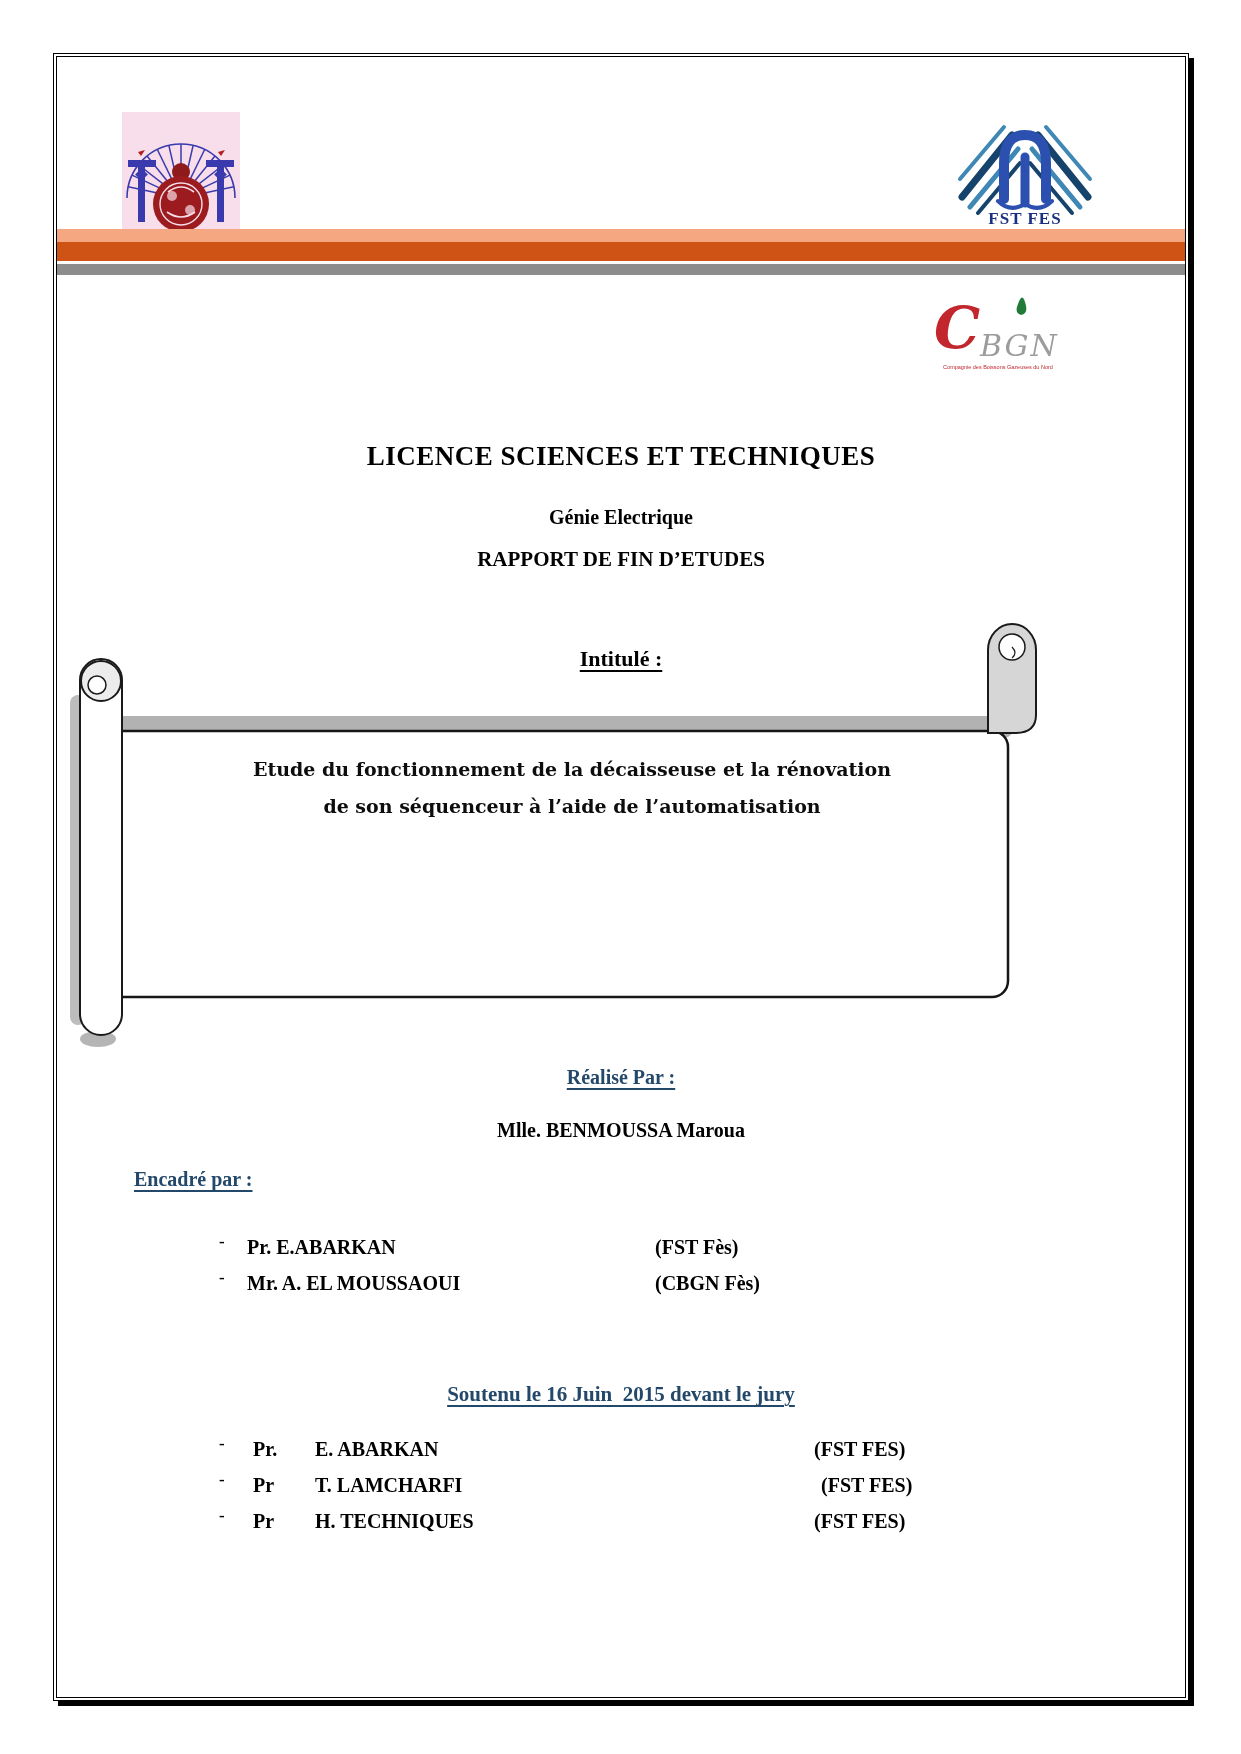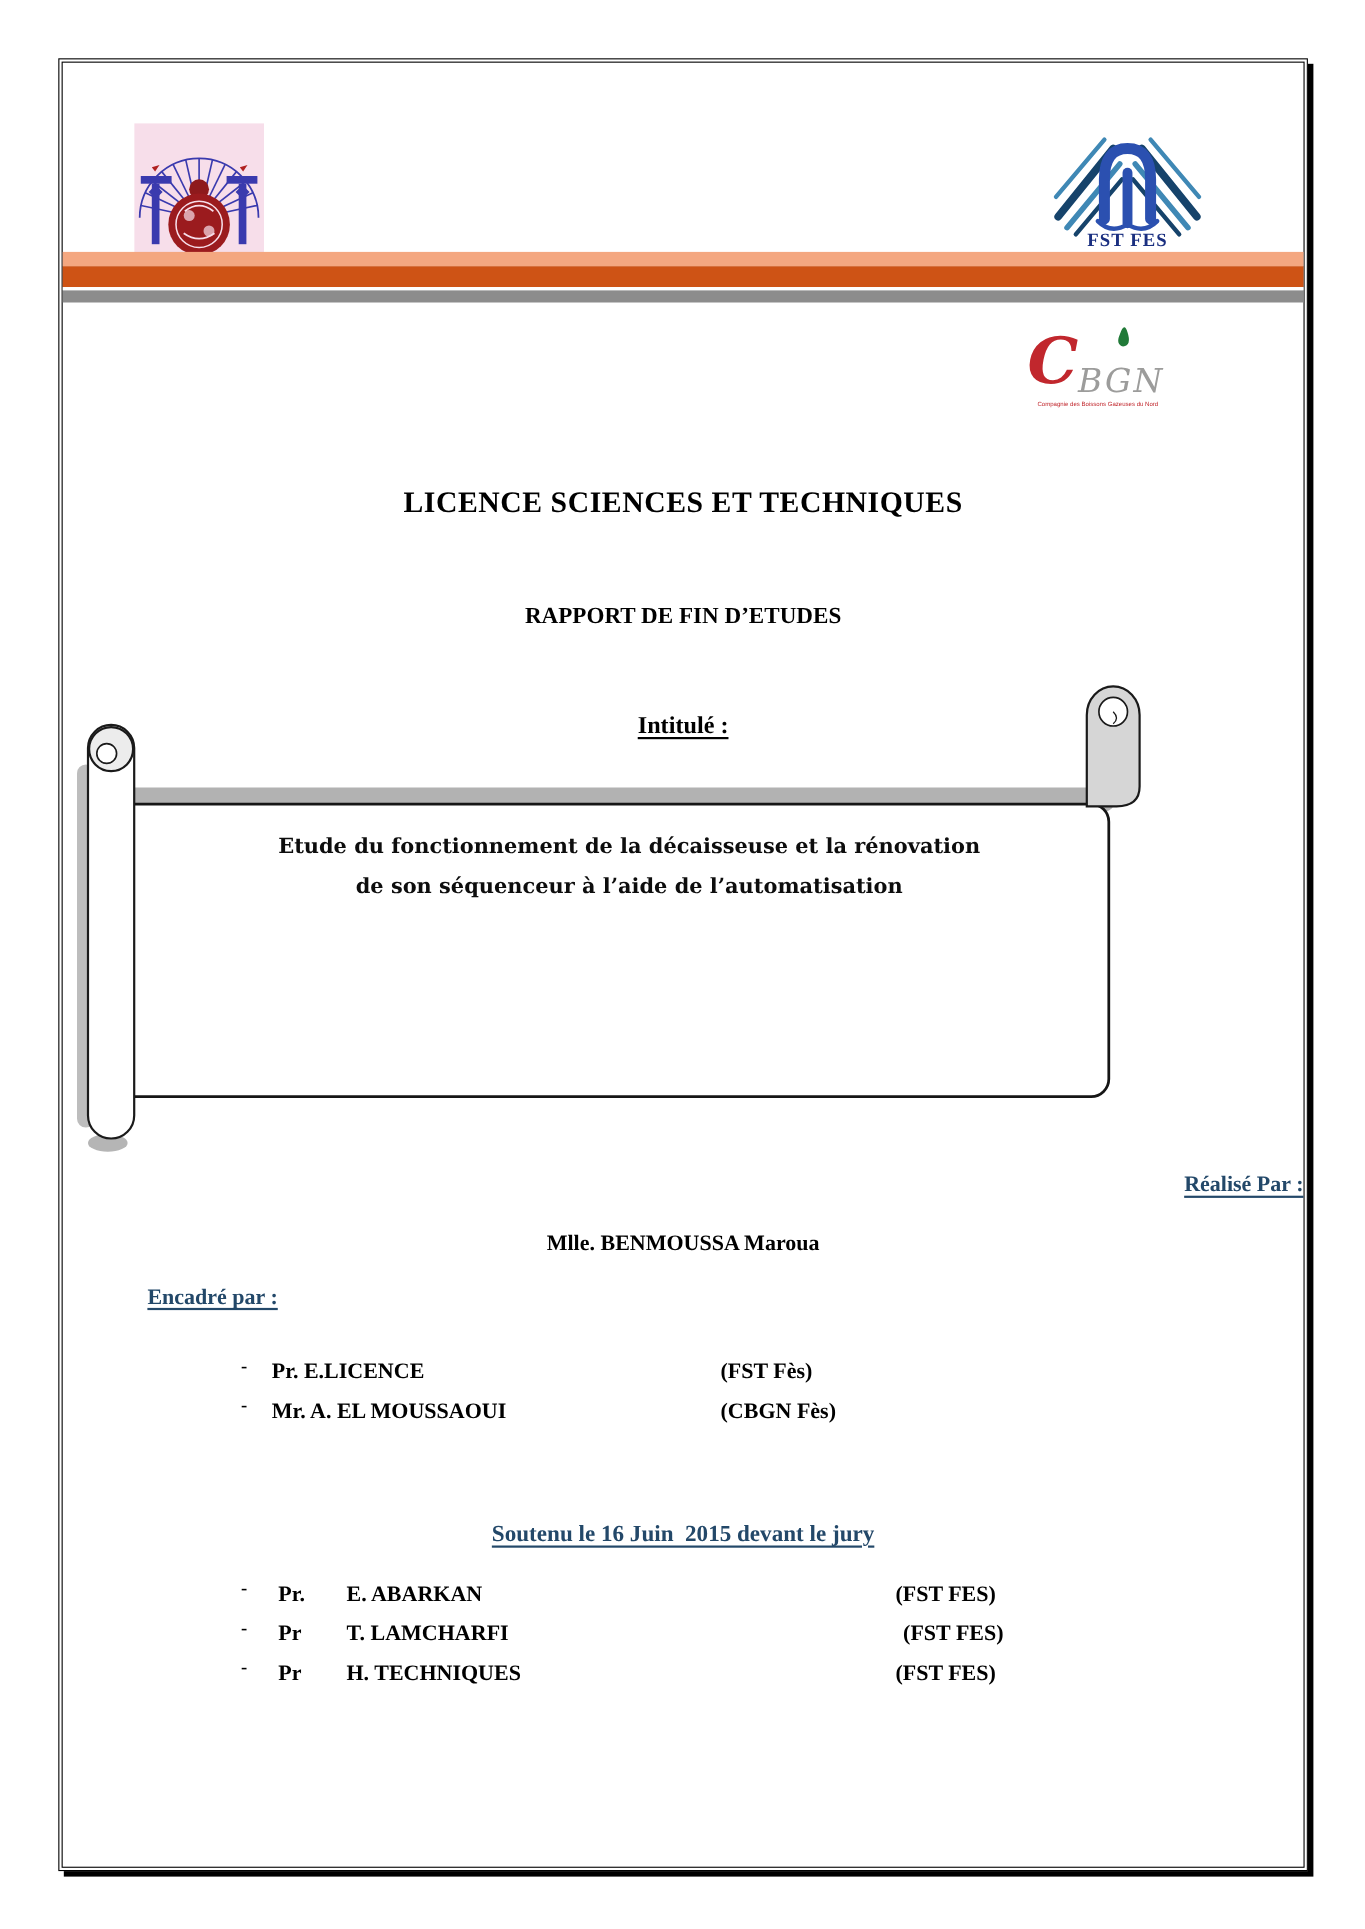--- a/index.html
+++ b/index.html
@@ -28,21 +28,21 @@
   .program{left:0;right:0;top:449px;text-align:center;font-size:20px;font-weight:bold;}
   .report{left:0;right:0;top:490px;text-align:center;font-size:21px;font-weight:bold;}
   .intitule{left:0;right:0;top:589px;text-align:center;font-size:22px;font-weight:bold;
     text-decoration:underline;text-underline-offset:4px;text-decoration-thickness:2px;}
   
   .scroll-svg{left:13px;top:538px;width:980px;height:455px;}
   .scroll-title{left:60px;top:694px;width:910px;text-align:center;
     font-family:"DejaVu Serif",serif;font-weight:bold;font-size:19px;line-height:37px;color:#0d0d0d;}
   
   .blue-h{color:#234869;font-weight:bold;text-decoration:underline;text-underline-offset:4px;text-decoration-thickness:2px;text-align:center;}
-  .realise-label{left:0;right:0;top:1009px;text-align:right;font-size:20px;}
+  .realise-label{left:0;right:0;top:1009px;text-align:center;font-size:20px;}
   .author{left:0;right:0;top:1062px;text-align:center;font-size:20px;font-weight:bold;}
   .encadre-label{left:77px;top:1111px;font-size:20px;}
   .sup-row,.jury-row{height:32px;font-size:20px;font-weight:bold;}
   .sup-row{left:100px;width:880px;}
   .dash{position:absolute;left:62px;top:-4px;font-size:17px;font-weight:bold;}
   .sup-name{position:absolute;left:90px;}
   .sup-aff{position:absolute;left:498px;}
   .sup-row:nth-of-type(2) .sup-aff{left:508px;}
   .jury-heading{left:0;right:0;top:1325px;text-align:center;font-size:21px;white-space:pre;}
   .jury-row{left:100px;width:900px;}
@@ -127,20 +127,21 @@
   </div>
 
   <svg class="abs cbgn-logo" viewBox="0 0 125 100">
     <text x="0" y="64" font-family="DejaVu Serif, serif" font-style="italic" font-weight="bold" font-size="58" fill="#C1272D">C</text>
     <text x="46" y="72" font-family="DejaVu Serif, serif" font-style="italic" font-size="30" letter-spacing="2" fill="#9C9C9B">BGN</text>
     <path d="M84,20 Q88,8 91,18 Q95,30 87,31 Q80,29 84,20 Z" fill="#217A38"></path>
     <text x="64" y="85" text-anchor="middle" font-family="Liberation Sans, sans-serif" font-size="5.5" fill="#C1272D">Compagnie des Boissons Gazeuses du Nord</text>
   </svg>
 
   <div class="abs degree">LICENCE SCIENCES ET TECHNIQUES</div>
+  <div class="abs program">Génie Electrique</div>
   <div class="abs report">RAPPORT DE FIN D’ETUDES</div>
   <div class="abs intitule">Intitulé :</div>
 
   <svg class="abs scroll-svg" viewBox="0 0 980 455">
     <rect x="0" y="100" width="16" height="330" rx="8" fill="#BDBDBD"></rect>
     <ellipse cx="28" cy="444" rx="18" ry="8" fill="#B5B5B5"></ellipse>
     <rect x="24" y="121" width="920" height="22" rx="11" fill="#B2B2B2"></rect>
     <rect x="36" y="136" width="902" height="266" rx="16" fill="#ffffff" stroke="#161616" stroke-width="2.5"></rect>
     <g>
       <path d="M 918,138 L 918,55 A 24,26 0 1 1 966,55 L 966,120 Q 966,138 945,138 Z" fill="#D6D6D6" stroke="#1a1a1a" stroke-width="2"></path>
@@ -157,21 +158,21 @@
     <div>Etude du fonctionnement de la décaisseuse et la rénovation</div>
     <div>de son séquenceur à l’aide de l’automatisation</div>
   </div>
 
   <div class="abs realise-label blue-h">Réalisé Par :</div>
   <div class="abs author">Mlle. BENMOUSSA Maroua</div>
 
   <div class="abs encadre-label blue-h">Encadré par :</div>
   <div class="abs sup-row" style="top:1179px;">
     <span class="dash">-</span>
-    <span class="sup-name">Pr. E.LICENCE</span>
+    <span class="sup-name">Pr. E.ABARKAN</span>
     <span class="sup-aff">(FST Fès)</span>
   </div>
   <div class="abs sup-row" style="top:1215px;">
     <span class="dash">-</span>
     <span class="sup-name">Mr. A. EL MOUSSAOUI</span>
     <span class="sup-aff">(CBGN Fès)</span>
   </div>
 
   <div class="abs jury-heading blue-h">Soutenu le 16 Juin  2015 devant le jury</div>
   <div class="abs jury-row j0" style="top:1381px;">

